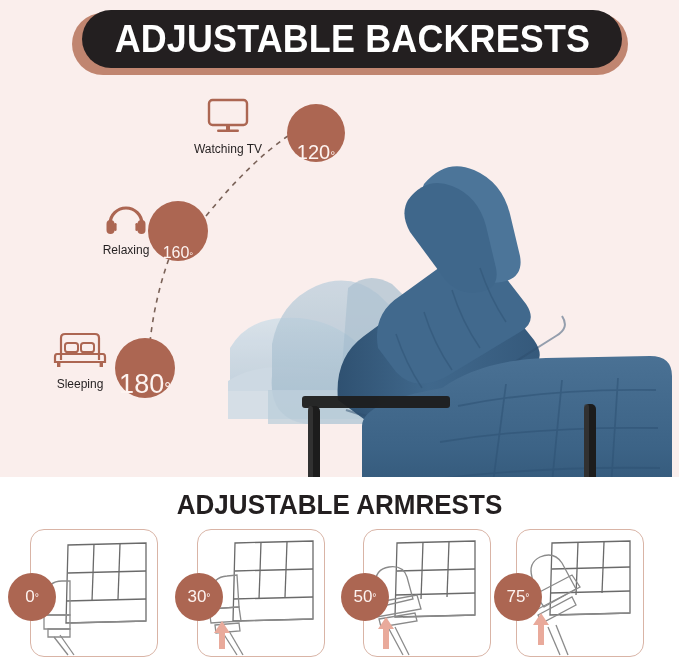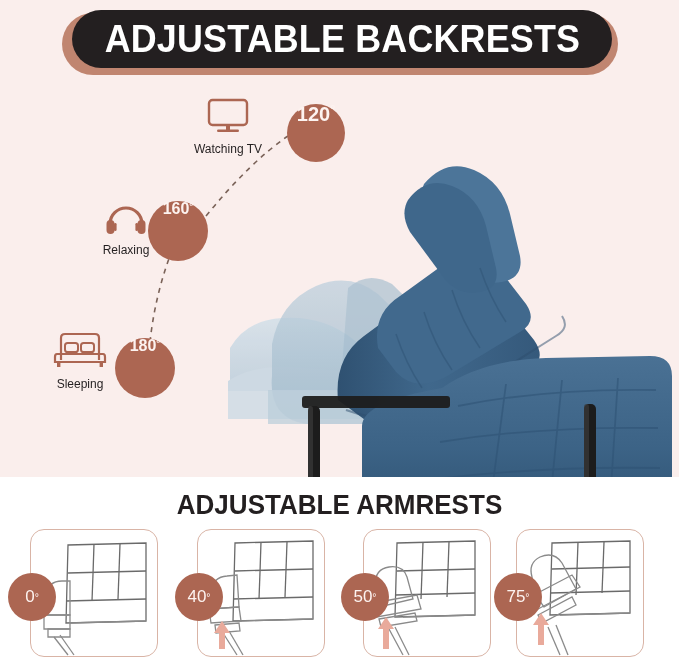--- a/index.html
+++ b/index.html
@@ -12,21 +12,21 @@
   }
 
   
   #backrest-section{
     position:absolute; left:0; top:0; width:679px; height:477px;
     background:#faeeec; overflow:hidden;
   }
 
   
   #header-banner{
-    position:absolute; left:62px; top:13px; width:556px; height:62px;
+    position:absolute; left:72px; top:13px; width:556px; height:62px;
   }
   #header-shadow{
     position:absolute; left:0; top:0; width:556px; height:62px;
     background:#c08570; border-radius:31px;
   }
   #header-pill{
     position:absolute; left:10px; top:-3px; width:540px; height:58px;
     background:#231f20; border-radius:29px;
     display:flex; align-items:center; justify-content:center;
   }
@@ -43,27 +43,27 @@
     font-family:"Liberation Sans", sans-serif;
   }
   #group-tv{ left:178px; top:97px; width:100px; }
   #group-relax{ left:76px; top:196px; width:100px; }
   #group-sleep{ left:30px; top:330px; width:100px; }
 
   
   .badge{
     position:absolute; border-radius:50%;
     background:#ac6652;
-    display:flex; align-items:flex-start; justify-content:center;
-    color:#fdf3f0; font-weight:bold; line-height:1;
+    display:flex; align-items:flex-end; justify-content:center;
+    color:#fdf3f0; font-weight:normal; line-height:1;
   }
   .badge span{ display:inline-block; }
   #badge-120{ left:287px; top:104px; width:58px; height:58px; font-size:20px; }
   #badge-160{ left:148px; top:201px; width:60px; height:60px; font-size:16px; }
-  #badge-180{ left:115px; top:338px; width:60px; height:60px; font-size:16px; }
+  #badge-180{ left:115px; top:338px; width:60px; height:60px; font-size:27px; }
 
   
   #arc-svg{ position:absolute; left:0; top:0; width:679px; height:477px; pointer-events:none; }
 
   
   #sofa-art{ position:absolute; left:228px; top:138px; width:451px; height:339px; }
 
   
   #armrest-section{
     position:absolute; left:0; top:477px; width:605px; height:190px;
@@ -285,21 +285,21 @@
           <path d="M18 96 l24 -2 l1 8 l-24 2 z"></path>
           <path d="M26 104 L40 126"></path>
           <path d="M32 102 L46 126"></path>
           <path d="M42 92 L116 90"></path>
         </g>
         <g fill="#e9aa9b">
           <path d="M22 120 L22 104 L17 104 L25 92 L33 104 L28 104 L28 120 Z"></path>
         </g>
       </svg>
       <div class="panel-badge">
-        <span>40</span>
+        <span>30</span>
           <span class="deg-sup">°</span>
       </div>
     </div>
 
     <div class="panel" id="panel-50">
       <div class="panel-box"></div>
       <svg class="panel-svg" viewBox="0 0 128 128">
         <g fill="none" stroke="#6a6a6a" stroke-width="1.3">
           <path d="M34 14 L112 12 L112 86 L32 88 Z"></path>
           <path d="M34 42 L112 40"></path>

